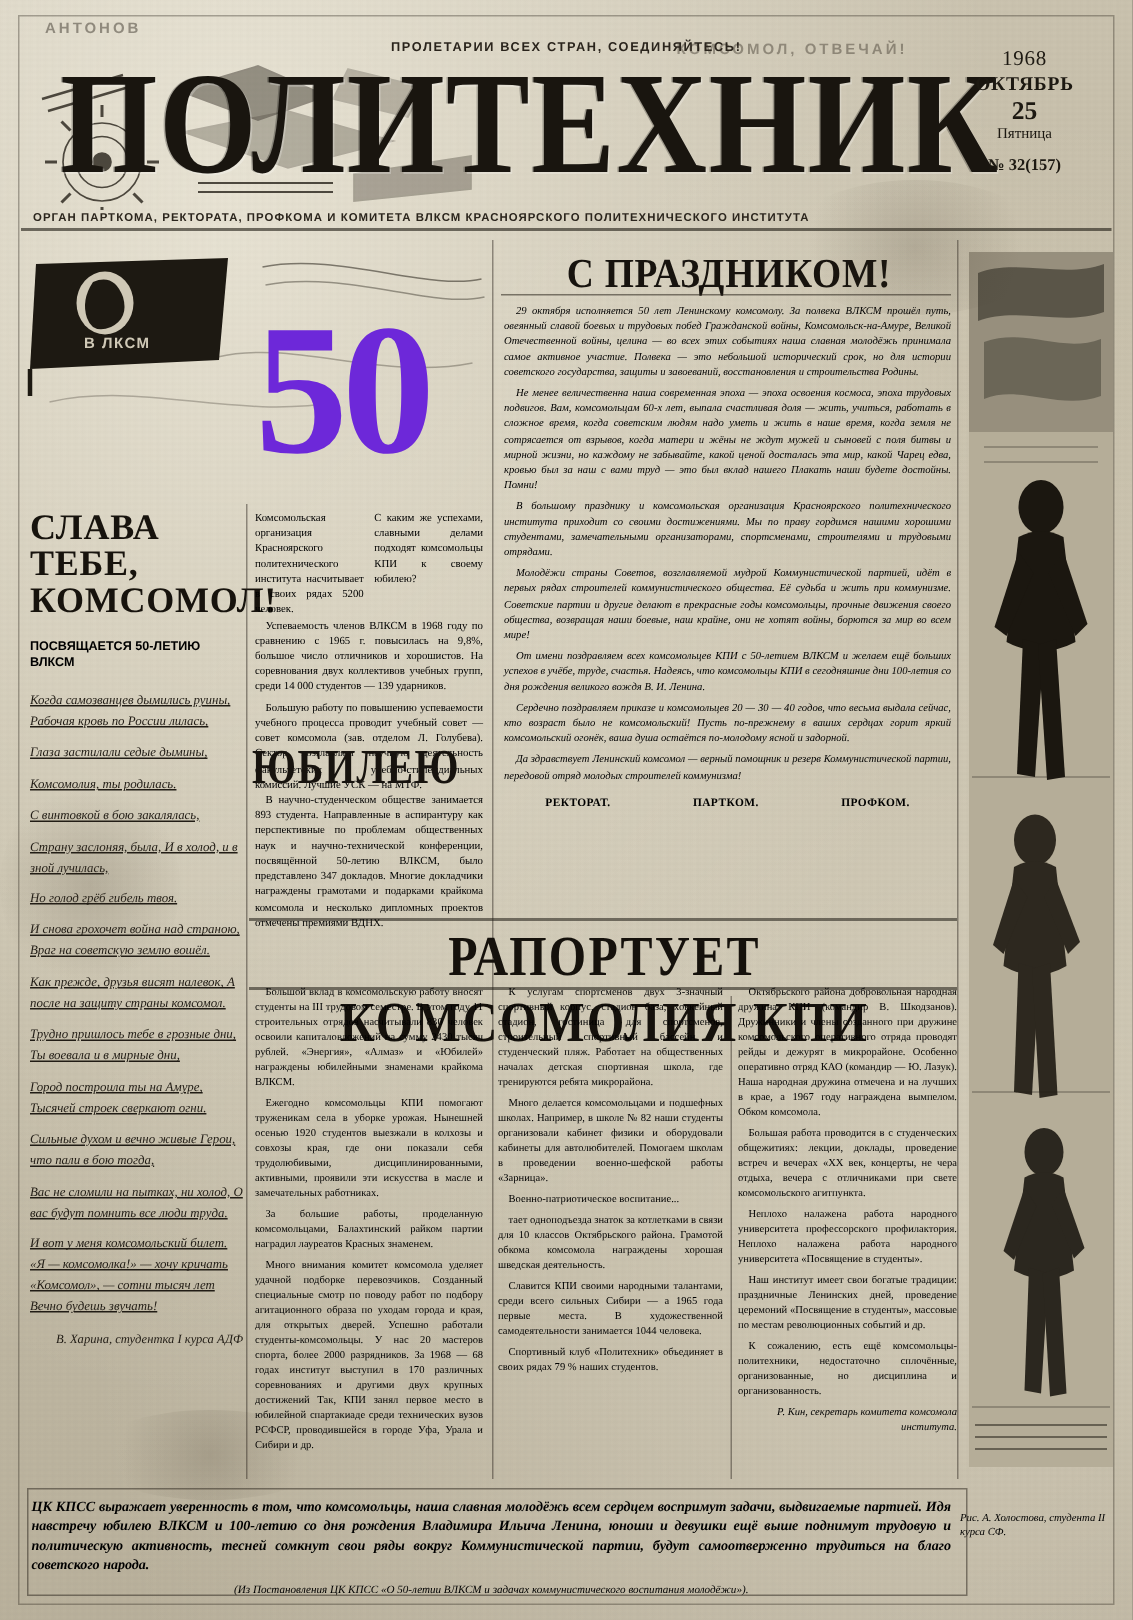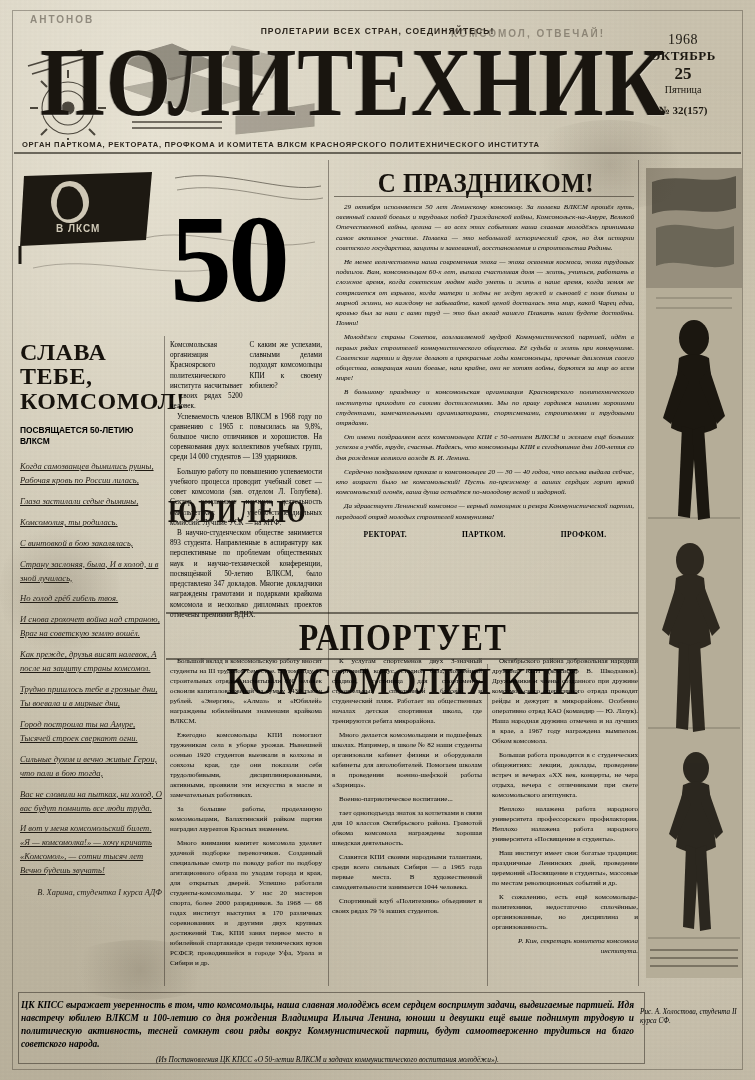--- a/index.html
+++ b/index.html
@@ -122,21 +122,21 @@
     left: 18px; top: 170px;
     width: 140px; height: 96px;
   }
   .big50 {
     position: absolute;
     left: 170px; top: 198px;
     font-family: "Liberation Serif", serif;
     font-size: 124px;
     font-weight: bold;
     line-height: 1;
-    color: #000000;
+    color: #6d28d9;
     letter-spacing: -4px;
   }
   .hammer-art {
     position: absolute;
     left: 25px; top: 168px;
     width: 300px; height: 130px;
     opacity: .9;
   }
   .slava {
     position: absolute;
@@ -472,22 +472,22 @@
 
   <div class="midcol2">
     <p>В научно-студенческом обществе занимается 893 студента. Направленные в аспирантуру как перспективные по проблемам общественных наук и научно-технической конференции, посвящённой 50-летию ВЛКСМ, было представлено 347 докладов. Многие докладчики награждены грамотами и подарками крайкома комсомола и несколько дипломных проектов отмечены премиями ВДНХ.</p>
   </div>
 
   <div class="prazdnik-head">С ПРАЗДНИКОМ!</div>
   <div class="prazdnik-rule"></div>
   <div class="prazdnik-body">
     <p>29 октября исполняется 50 лет Ленинскому комсомолу. За полвека ВЛКСМ прошёл путь, овеянный славой боевых и трудовых побед Гражданской войны, Комсомольск-на-Амуре, Великой Отечественной войны, целина — во всех этих событиях наша славная молодёжь принимала самое активное участие. Полвека — это небольшой исторический срок, но для истории советского государства, защиты и завоеваний, восстановления и строительства Родины.</p>
     <p>Не менее величественна наша современная эпоха — эпоха освоения космоса, эпоха трудовых подвигов. Вам, комсомольцам 60-х лет, выпала счастливая доля — жить, учиться, работать в сложное время, когда советским людям надо уметь и жить в наше время, когда земля не сотрясается от взрывов, когда матери и жёны не ждут мужей и сыновей с поля битвы и мирной жизни, но каждому не забывайте, какой ценой досталась эта мир, какой Чарец едва, кровью был за наш с вами труд — это был вклад нашего Плакать наши будете достойны. Помни!</p>
+    <p>В большому празднику и комсомольская организация Красноярского политехнического института приходит со своими достижениями. Мы по праву гордимся нашими хорошими студентами, замечательными организаторами, спортсменами, строителями и трудовыми отрядами.</p>
     <p>Молодёжи страны Советов, возглавляемой мудрой Коммунистической партией, идёт в первых рядах строителей коммунистического общества. Её судьба и жить при коммунизме. Советские партии и другие делают в прекрасные годы комсомольцы, прочные движения своего общества, возвращая наши боевые, наш крайне, они не хотят войны, борются за мир во всем мире!</p>
-    <p>В большому празднику и комсомольская организация Красноярского политехнического института приходит со своими достижениями. Мы по праву гордимся нашими хорошими студентами, замечательными организаторами, спортсменами, строителями и трудовыми отрядами.</p>
     <p>От имени поздравляем всех комсомольцев КПИ с 50-летием ВЛКСМ и желаем ещё больших успехов в учёбе, труде, счастья. Надеясь, что комсомольцы КПИ в сегодняшние дни 100-летия со дня рождения великого вождя В. И. Ленина.</p>
     <p>Сердечно поздравляем приказе и комсомольцев 20 — 30 — 40 годов, что весьма выдала сейчас, кто возраст было не комсомольский! Пусть по-прежнему в ваших сердцах горит яркий комсомольский огонёк, ваша душа остаётся по-молодому ясной и задорной.</p>
     <p>Да здравствует Ленинский комсомол — верный помощник и резерв Коммунистической партии, передовой отряд молодых строителей коммунизма!</p>
   </div>
   <div class="prazdnik-sig">
     <span>РЕКТОРАТ.</span>
     <span>ПАРТКОМ.</span>
     <span>ПРОФКОМ.</span>
   </div>
 

